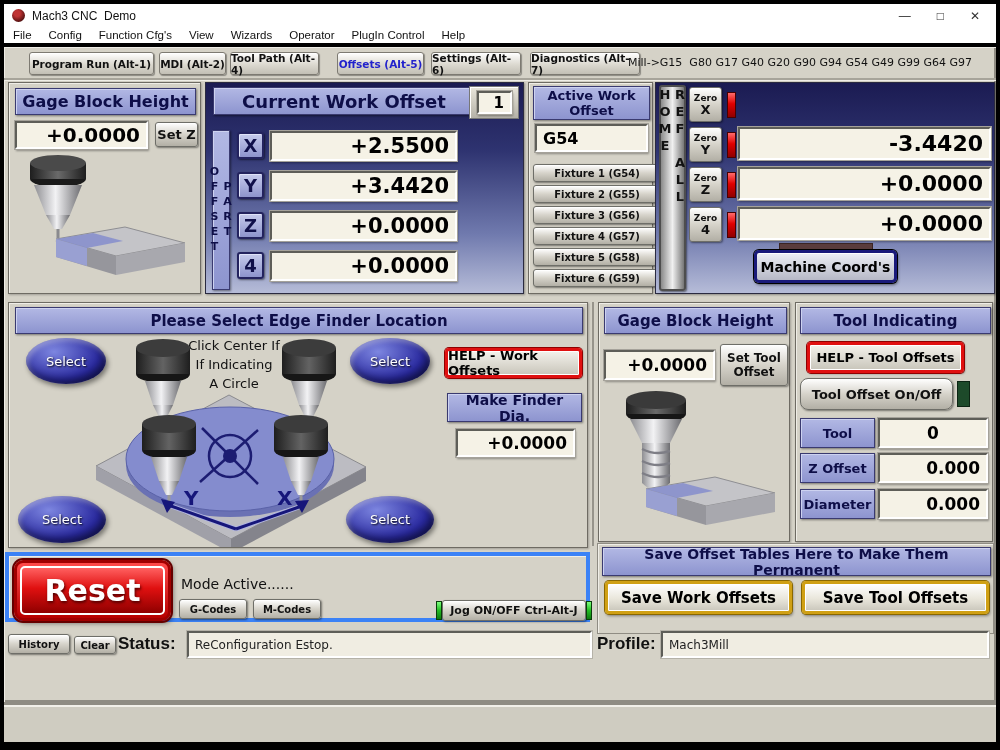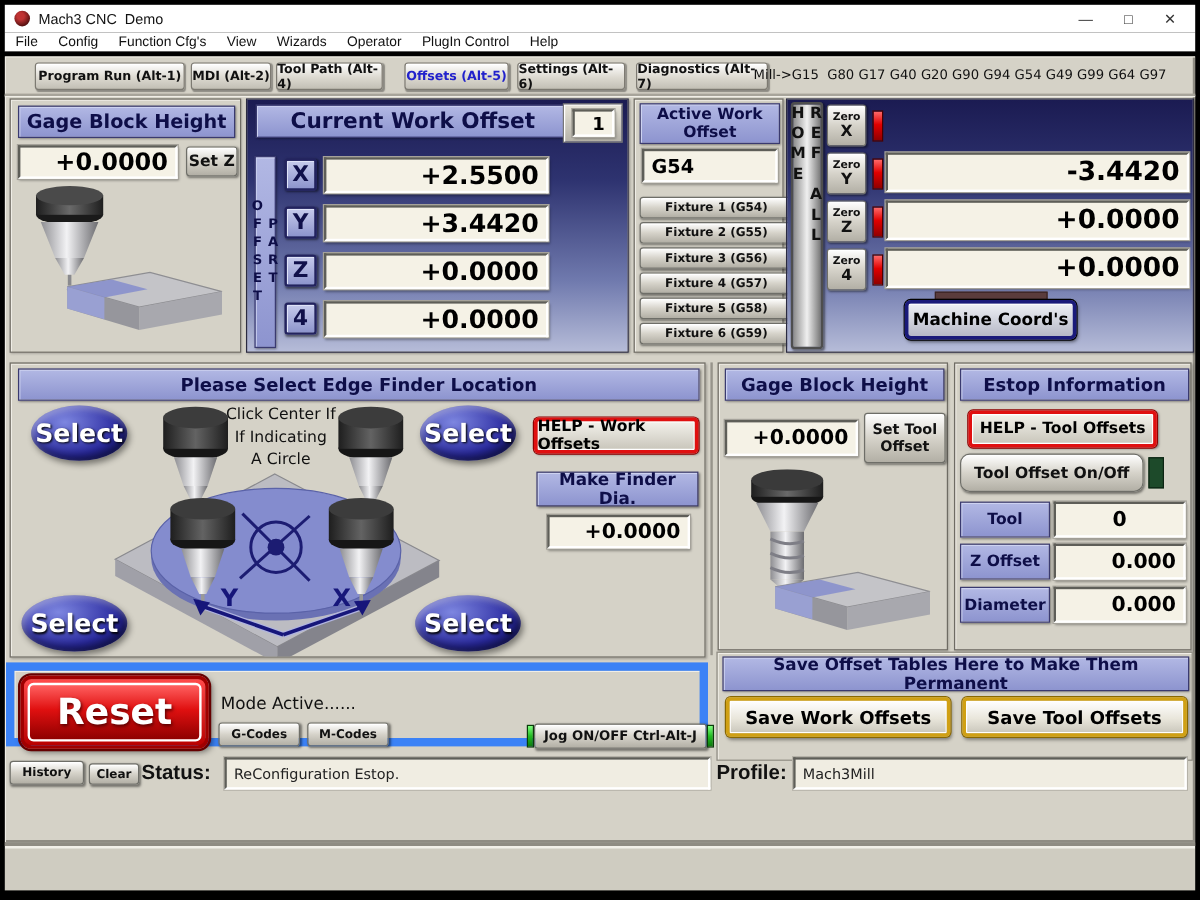--- a/index.html
+++ b/index.html
@@ -71,21 +71,21 @@
   .helpbtn { background:linear-gradient(180deg,#f4f2ec,#c8c5ba);
              border:3px solid #e01010; border-radius:4px;
              box-shadow:0 0 0 1px #8f0000, inset 0 0 0 1px #fff, 1px 1px 2px rgba(0,0,0,.4);
              font-size:13px; font-weight:bold; color:#000;
              display:flex; align-items:center; justify-content:center; }
   .goldbtn { background:linear-gradient(180deg,#ffffff,#e9e6db 55%,#c9c6bb);
              border:3px solid #d0a014; border-radius:4px;
              box-shadow:0 0 0 1px #8a6800, 1px 2px 3px rgba(0,0,0,.4), inset 0 0 0 1px #fff;
              font-size:15px; font-weight:bold; color:#000;
              display:flex; align-items:center; justify-content:center; }
-  .oval { border-radius:50%; color:#fff; font-size:21px; font-weight:bold;
+  .oval { border-radius:50%; color:#fff; font-size:13px; font-weight:normal;
           background:radial-gradient(ellipse at 35% 30%, #7d86e0, #2a2aa0 62%, #12126a);
           box-shadow:2px 3px 5px rgba(0,0,0,.45), inset 2px 3px 5px rgba(255,255,255,.35), inset -3px -4px 8px rgba(0,0,0,.5);
           display:flex; align-items:center; justify-content:center;
           text-shadow:1px 1px 2px #000; }
   .sunken { background:#f0ede2; border:2px solid; border-color:#5e5e58 #ffffff #ffffff #5e5e58;
             box-shadow:0 0 0 1px #b5b2a8; display:flex; align-items:center; padding:0 6px;
             font-size:12px; color:#222; }
 
   .fixture { position:absolute; left:4px; width:128px; height:18px; font-size:10px; }
   .zerobtn { display:flex; flex-direction:column; align-items:center; justify-content:center; line-height:1; }
@@ -320,34 +320,34 @@
       <polygon points="31,92 59,92 45,104" fill="url(#chr)"></polygon>
       <polygon points="35,98 104,86 164,102 95,115" fill="#c4c4c8" stroke="#8e8e92" stroke-width="1"></polygon>
       <polygon points="95,115 164,102 164,121 95,134" fill="#a8a8ae"></polygon>
       <polygon points="35,98 95,115 95,134 35,116" fill="#96969c"></polygon>
       <polygon points="35,98 72,92 102,100 66,107" fill="#8890cc" opacity=".9"></polygon>
       <polygon points="35,98 66,107 66,125 35,116" fill="#99a1d8" opacity=".9"></polygon>
     </svg>
   </div>
 
   <div class="abs panel-gray" style="left:791px;top:255px;width:198px;height:240px;">
-    <div class="abs hdr" style="left:4px;top:4px;width:191px;height:27px;font-size:15px;">Estop Information</div>
+    <div class="abs hdr" style="left:4px;top:4px;width:191px;height:27px;font-size:15px;">Tool Indicating</div>
     <div class="abs helpbtn" style="left:11px;top:39px;width:157px;height:31px;">HELP - Tool Offsets</div>
     <div class="abs btn3d" style="left:4px;top:75px;width:153px;height:32px;font-size:13px;border-radius:8px;">Tool Offset On/Off</div>
     <div class="abs" style="left:161px;top:78px;width:13px;height:26px;background:#1d4a2a;border:1px solid #0c2413;"></div>
 
     <div class="abs hdr" style="left:4px;top:115px;width:75px;height:30px;font-size:13px;">Tool</div>
     <div class="abs dro" style="left:82px;top:115px;width:110px;height:30px;font-size:17px;justify-content:center;">0</div>
     <div class="abs hdr" style="left:4px;top:150px;width:75px;height:30px;font-size:13px;">Z Offset</div>
     <div class="abs dro" style="left:82px;top:150px;width:110px;height:30px;font-size:17px;">0.000</div>
     <div class="abs hdr" style="left:4px;top:186px;width:75px;height:30px;font-size:13px;">Diameter</div>
     <div class="abs dro" style="left:82px;top:186px;width:110px;height:30px;font-size:17px;">0.000</div>
   </div>
 
-  <div class="abs" style="left:1px;top:505px;width:585px;height:70px;border:7px solid #3b82f6;box-shadow:inset 1px 1px 0 #f0eee7;">
+  <div class="abs" style="left:1px;top:505px;width:585px;height:70px;border:4px solid #3b82f6;box-shadow:inset 1px 1px 0 #f0eee7;">
     <div class="abs reset-outer" style="left:5px;top:4px;width:157px;height:61px;">
       <div class="reset-inner">Reset</div>
     </div>
     <div class="abs" style="left:172px;top:20px;font-size:14px;color:#111;">Mode Active......</div>
     <div class="abs btn3d" style="left:170px;top:43px;width:68px;height:20px;font-size:10px;">G-Codes</div>
     <div class="abs btn3d" style="left:244px;top:43px;width:68px;height:20px;font-size:10px;">M-Codes</div>
     <div class="abs" style="left:427px;top:44px;height:21px;display:flex;align-items:center;">
       <span class="ledgreen" style="width:6px;height:19px;display:inline-block;"></span>
       <span class="btn3d" style="width:144px;height:21px;font-size:11px;">Jog ON/OFF Ctrl-Alt-J</span>
       <span class="ledgreen" style="width:6px;height:19px;display:inline-block;"></span>

